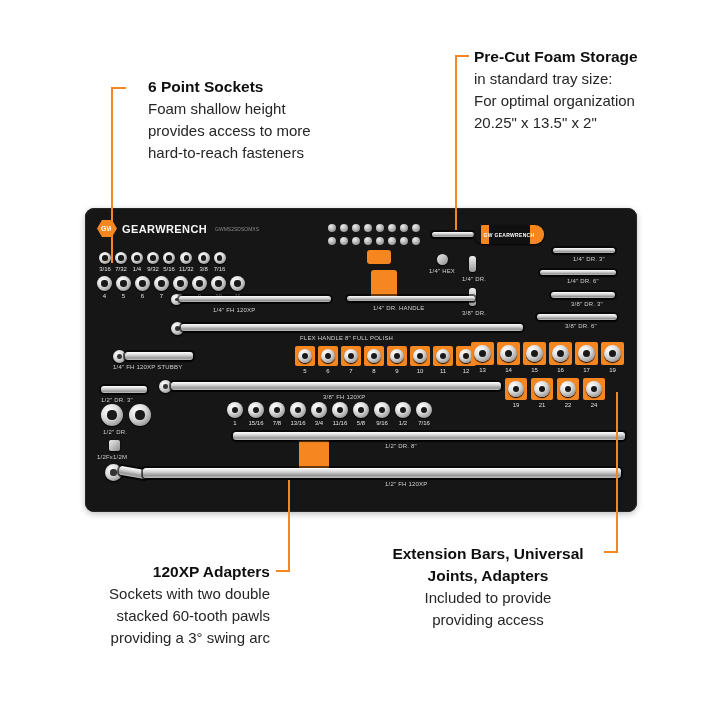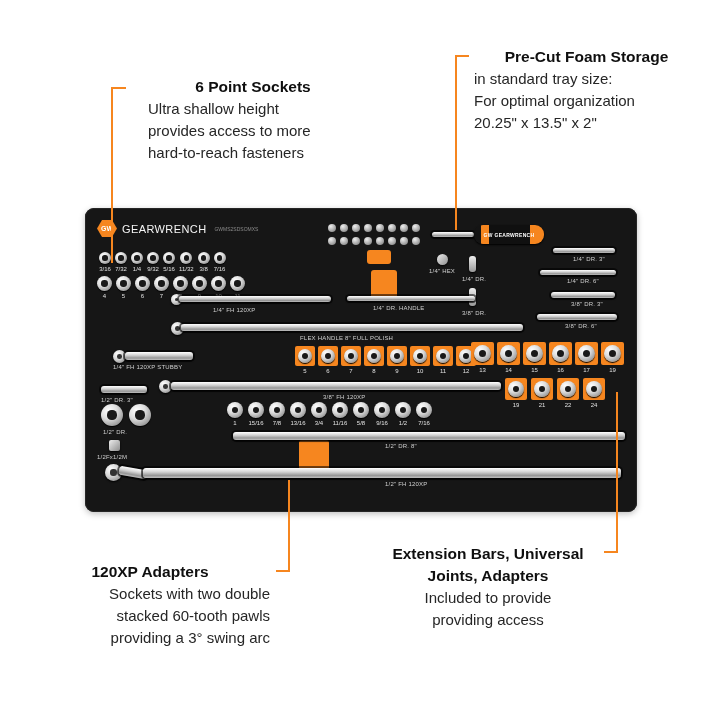--- a/index.html
+++ b/index.html
@@ -1,21 +1,21 @@
 <!DOCTYPE html>
 <html><head>
 <meta charset="utf-8">
 <style>
   html,body{margin:0;padding:0;background:#fff;}
   .scene{position:relative;width:720px;height:720px;background:#ffffff;overflow:hidden;
          font-family:"Liberation Sans",sans-serif;}
 
   
   .callout{position:absolute;z-index:2;}
-  .c-title{font-size:15.5px;font-weight:700;color:#0f0f0f;line-height:22px;text-align:center;}
+  .c-title{font-size:15.5px;font-weight:700;color:#0f0f0f;line-height:22px;}
   .c-line{font-size:15px;color:#262626;line-height:22px;}
   .line{position:absolute;background:#F6861F;z-index:20;}
 
   
   .tray{position:absolute;left:85px;top:208px;width:552px;height:304px;background:#161616;
         border-radius:9px;box-shadow:inset 0 0 0 1px #262626, 0 2px 6px rgba(0,0,0,.25);}
   .cap{position:absolute;font-size:6px;color:#cfcfcf;white-space:nowrap;z-index:6;letter-spacing:.2px;}
   .bar{position:absolute;border-radius:3px;z-index:4;
        background:linear-gradient(180deg,#ffffff,#d2d2d2 40%,#969696 75%,#bfbfbf);
        box-shadow:0 1px 2px #000,0 0 0 2px rgba(0,0,0,.55);}
@@ -30,21 +30,21 @@
        background:linear-gradient(135deg,#eee,#8d8d8d);box-shadow:0 1px 2px #000;}
   .driver{position:absolute;left:389px;top:17px;width:70px;height:19px;border-radius:9px;z-index:4;
           background:linear-gradient(90deg,#141414 0 10%,#F6861F 10% 22%,#101010 22% 80%,#F6861F 80% 100%);
           display:flex;align-items:center;justify-content:center;box-shadow:0 1px 2px #000;}
   .driver span{font-size:5px;color:#fff;font-weight:700;letter-spacing:.3px;}
 
   .brand{position:absolute;left:12px;top:12px;display:flex;align-items:center;gap:5px;z-index:4;}
   .hex{width:20px;height:17px;background:#F6861F;display:grid;place-items:center;
        clip-path:polygon(25% 0,75% 0,100% 50%,75% 100%,25% 100%,0 50%);
        font-size:7px;font-weight:800;color:#fff;}
-  .brand-name{font-size:11px;font-weight:400;color:#f5f5f5;letter-spacing:.4px;}
+  .brand-name{font-size:11px;font-weight:700;color:#f5f5f5;letter-spacing:.4px;}
   .brand-model{font-size:5px;color:#8a8a8a;margin-left:3px;}
 
   .bits{position:absolute;left:243px;top:16px;display:flex;flex-direction:column;gap:5px;z-index:4;}
   .bits-row{display:flex;gap:4px;}
   .bit{width:8px;height:8px;border-radius:50%;
        background:radial-gradient(circle at 35% 30%,#eee,#999 70%,#555);}
 
   .sock-row{position:absolute;display:flex;gap:4px;z-index:3;}
   .sock-item{display:flex;flex-direction:column;align-items:center;gap:2px;}
   .pad{display:grid;place-items:center;background:transparent;padding:0;border-radius:2px;}
@@ -62,21 +62,21 @@
   .row-big2{gap:4px;} .row-big2 .socket{width:16px;height:16px;}
   .row-sae{gap:5px;} .row-sae .socket{width:16px;height:16px;}
 </style>
 </head>
 <body>
 
 <div class="scene">
 
   <div class="callout" style="left:148px;top:76px;width:210px">
     <div class="c-title">6 Point Sockets</div>
-    <div class="c-line">Ultra shallow height</div>
+    <div class="c-line">Foam shallow height</div>
     <div class="c-line">provides access to more</div>
     <div class="c-line">hard-to-reach fasteners</div>
   </div>
   <div class="line" style="left:111px;top:87px;width:15px;height:2px"></div>
   <div class="line" style="left:111px;top:87px;width:2px;height:176px"></div>
 
   <div class="callout" style="left:474px;top:46px;width:225px">
     <div class="c-title">Pre-Cut Foam Storage</div>
     <div class="c-line">in standard tray size:</div>
     <div class="c-line">For optimal organization</div>

